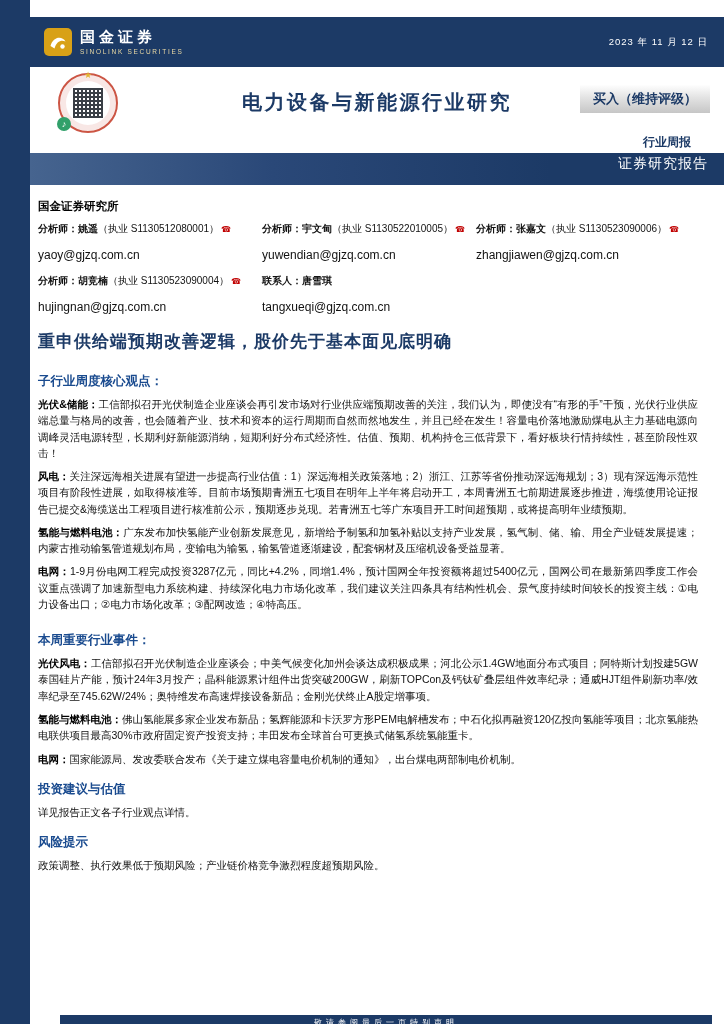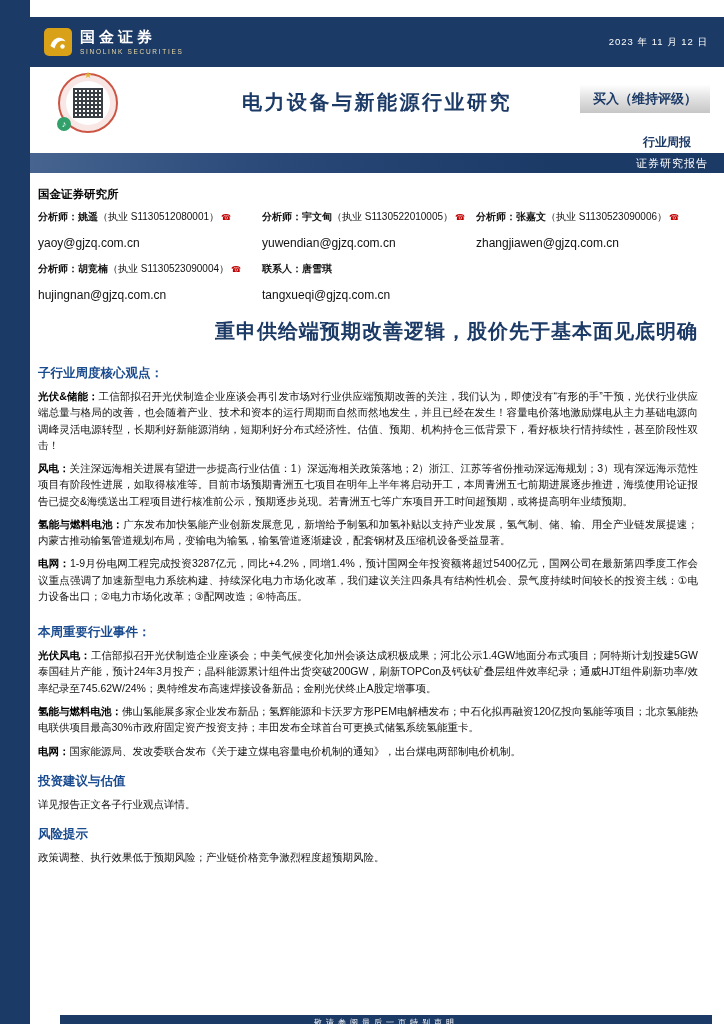--- a/index.html
+++ b/index.html
@@ -27,32 +27,32 @@
   .rating { position:absolute; right:14px; top:18px; background:linear-gradient(180deg,#fefefe 0%,#e3e3e3 45%,#c6c6c6 100%); padding:5px 13px; font-size:13px; font-weight:bold; color:#1c3a66; white-space:nowrap; }
   .stamp { position:absolute; left:28px; top:6px; width:60px; height:60px; border-radius:50%; border:2px solid #cc5544; box-shadow:inset 0 0 0 6px rgba(204,85,68,.14); display:flex; align-items:center; justify-content:center; background:#fff; }
   .qr { width:30px; height:30px; background-color:#fff;
         background-image:repeating-linear-gradient(0deg,#3a3f46 0 2px,transparent 2px 4px),
                          repeating-linear-gradient(90deg,#3a3f46 0 2px,transparent 2px 4px); }
   .stamp .star { position:absolute; top:-5px; left:50%; transform:translateX(-50%); color:#e2b433; font-size:9px; background:transparent; }
   .stamp .note { position:absolute; left:-3px; bottom:0; width:14px; height:14px; border-radius:50%; background:#31a06a; color:#fff; font-size:9px; line-height:14px; text-align:center; }
 
   .typerow { height:22px; text-align:right; padding-right:33px; }
   .report-type { font-size:12px; font-weight:bold; color:#1c3a66; line-height:22px; }
-  .catband { height:20px; background:linear-gradient(90deg,#46648f 0%,#2a4878 35%,#1c3a66 75%); color:#fff; font-size:11px; text-align:right; padding-right:16px; line-height:20px; letter-spacing:1px; }
+  .catband { height:32px; background:linear-gradient(90deg,#46648f 0%,#2a4878 35%,#1c3a66 75%); color:#fff; font-size:14px; text-align:right; padding-right:16px; line-height:20px; letter-spacing:1px; }
 
   
   .body { padding:14px 26px 0 8px; }
   .institute { font-size:11.5px; font-weight:bold; color:#000; margin-bottom:8px; }
   .analysts { display:grid; grid-template-columns:224px 214px 1fr; row-gap:12px; margin-bottom:4px; }
   .a-line { font-size:10px; font-weight:bold; color:#111; white-space:nowrap; }
   .a-cert { font-weight:normal; }
   .phone { color:#c00000; font-size:8px; margin-left:2px; }
   .a-email { font-size:12px; color:#111; margin-top:12px; }
 
-  .main-title { text-align:right; font-size:20px; font-weight:bold; color:#1c3a66; margin:16px 0 10px; letter-spacing:1px; }
+  .main-title { text-align:left; font-size:17px; font-weight:bold; color:#1c3a66; margin:16px 0 10px; letter-spacing:1px; }
 
   .h-blue { color:#1a4b8f; font-weight:bold; font-size:12.5px; margin:20px 0 6px; }
   .para { font-size:10.5px; line-height:1.55; text-align:justify; color:#111; margin-bottom:7px; }
   .lead { font-weight:bold; color:#000; }
   .h-sec { color:#1a4b8f; font-weight:bold; font-size:12.5px; margin:14px 0 6px; }
 
   
   .footer { position:absolute; left:30px; bottom:10px; width:694px; height:15px; }
   .footer-band { position:absolute; left:0; top:16px; width:652px; height:15px; background:#1c3a66; color:#fff; font-size:8px; letter-spacing:4px; text-align:center; line-height:15px; }
 </style>

